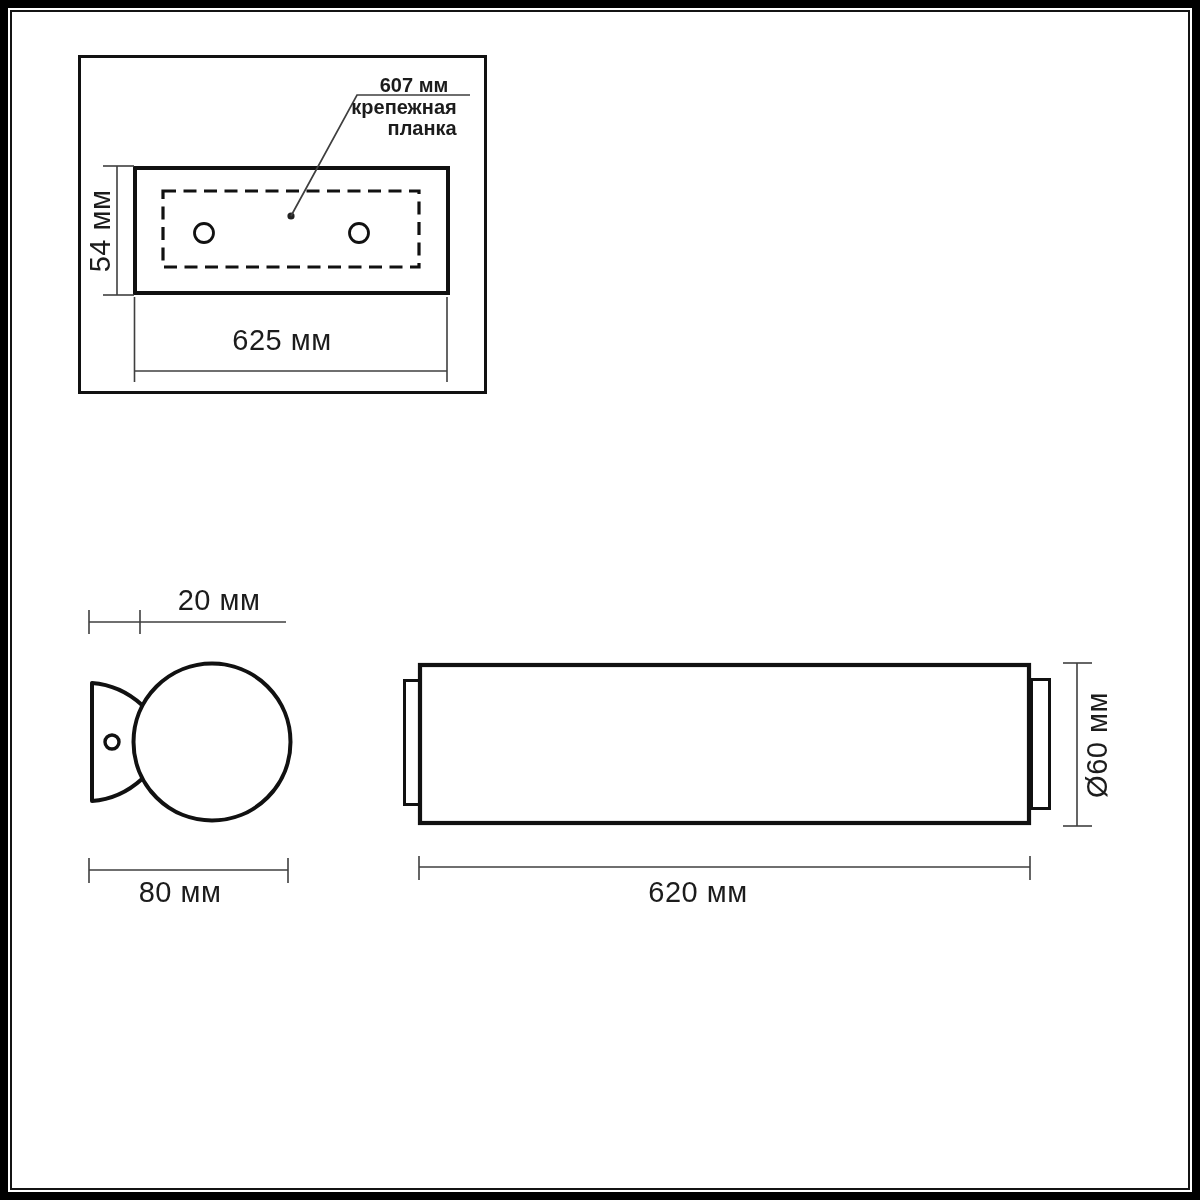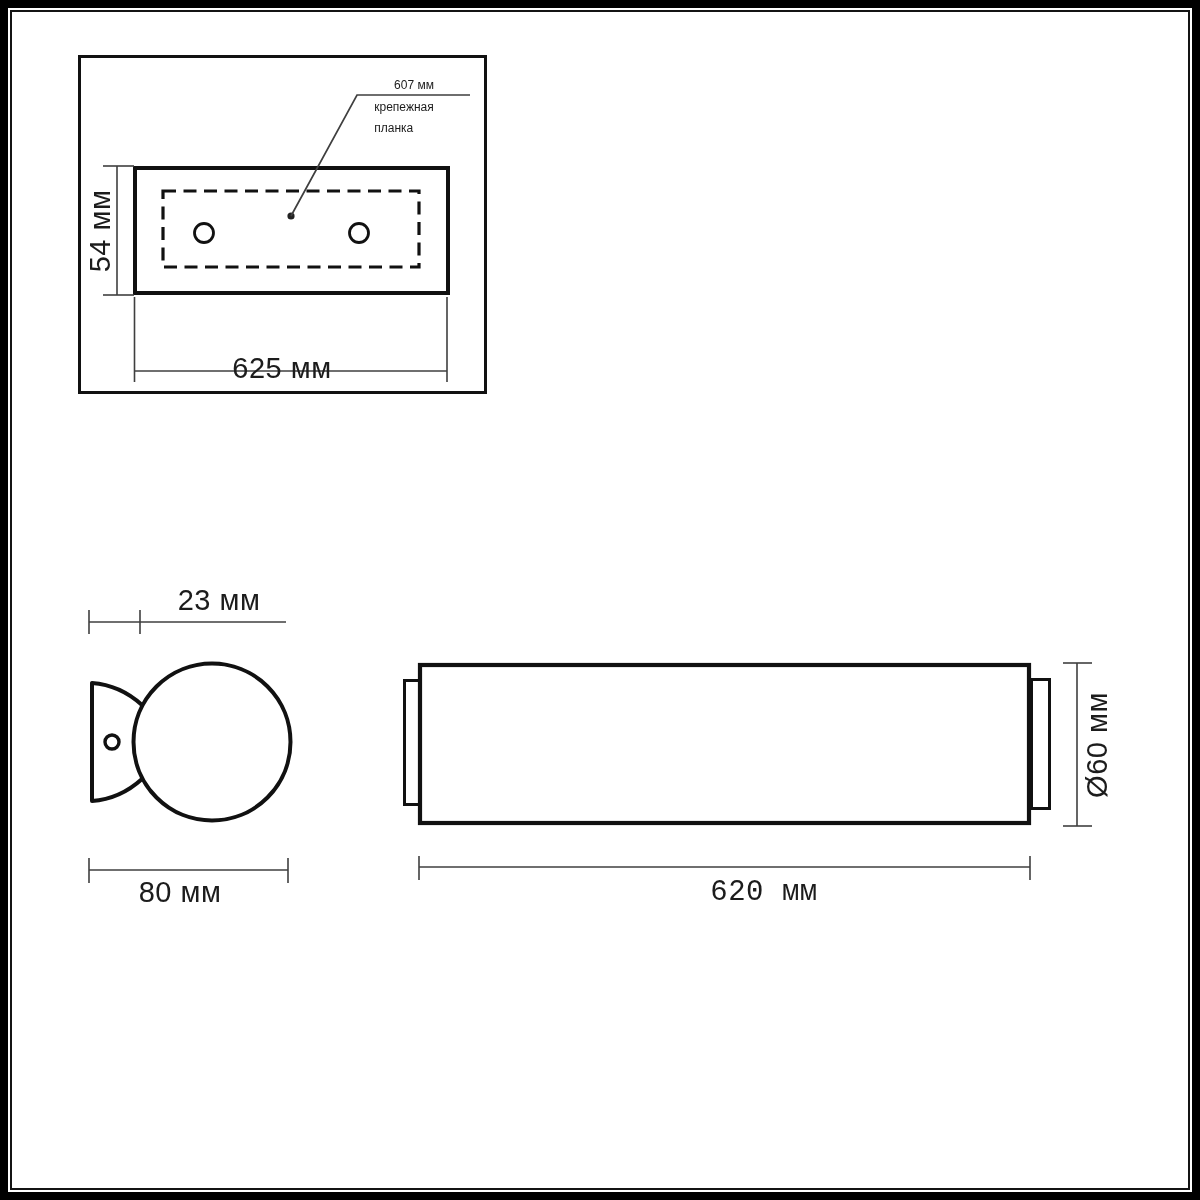--- a/index.html
+++ b/index.html
@@ -11,21 +11,21 @@
   .frame-outer{position:absolute;inset:0;border:8px solid #000;box-sizing:border-box;pointer-events:none;}
   .frame-inner{position:absolute;inset:10px;border:2px solid #141414;box-sizing:border-box;pointer-events:none;}
   svg.drawing{position:absolute;left:0;top:0;display:block;}
   .lbl{
     position:absolute;color:#1c1c1c;white-space:nowrap;
     transform:translate(-50%,-50%);
     -webkit-font-smoothing:antialiased;
   }
   .lbl.rot{transform:translate(-50%,-50%) rotate(-90deg);}
   .dim-lbl{font-size:29px;letter-spacing:0.5px;}
-  .small-lbl{font-size:12px;text-align:left;line-height:21px;}
+  .small-lbl{font-size:20px;text-align:right;line-height:21px;font-weight:bold;}
 </style>
 </head>
 <body>
 
 <div class="frame-outer"></div>
 <div class="frame-inner"></div>
 
 <svg class="drawing" width="1200" height="1200" viewBox="0 0 1200 1200">
 
   <g>
@@ -87,21 +87,21 @@
 
 <div class="lbl small-lbl" style="left:414px;top:85px;">607 мм</div>
 
 <div class="lbl small-lbl" style="left:404px;top:118px;">
   <div>крепежная</div>
   <div>планка</div>
 </div>
 
 <div class="lbl dim-lbl rot" style="left:100px;top:231px;">54 мм</div>
 
-<div class="lbl dim-lbl" style="left:282px;top:368px;text-align:right;">625 мм</div>
+<div class="lbl dim-lbl" style="left:282px;top:340px;text-align:right;">625 мм</div>
 
-<div class="lbl dim-lbl" style="left:219px;top:600px;">23 мм</div>
+<div class="lbl dim-lbl" style="left:219px;top:600px;">20 мм</div>
 
 <div class="lbl dim-lbl" style="left:180px;top:892px;">80 мм</div>
 
-<div class="lbl dim-lbl" style="left:764px;top:892px;font-family:Liberation Mono, monospace;">620 мм</div>
+<div class="lbl dim-lbl" style="left:698px;top:892px;">620 мм</div>
 
 <div class="lbl dim-lbl rot" style="left:1097px;top:745px;">Ø60 мм</div>
 
 </body></html>

